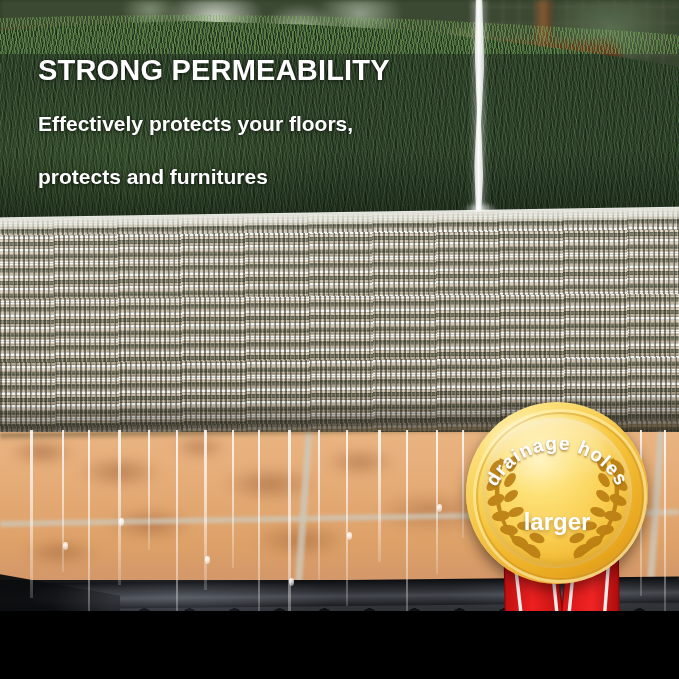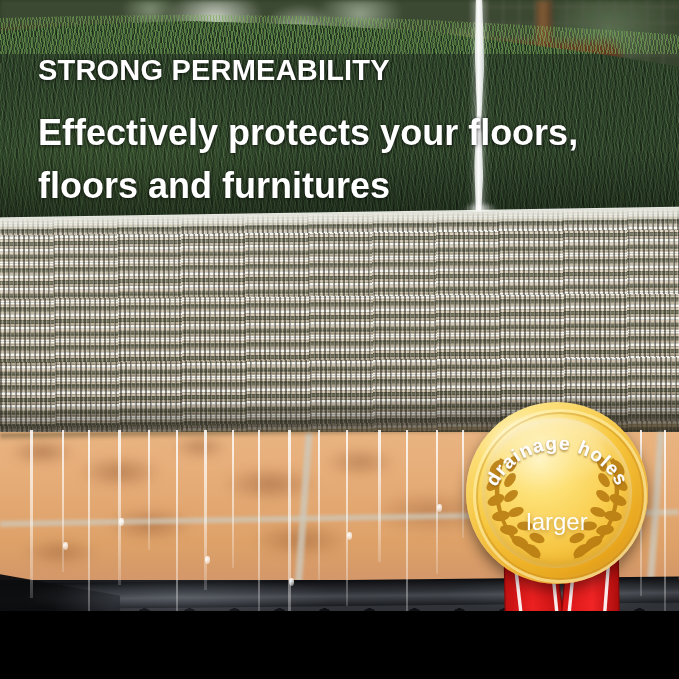--- a/index.html
+++ b/index.html
@@ -338,21 +338,21 @@
     font-size: 29px;
     font-weight: bold;
     color: #ffffff;
     letter-spacing: .2px;
     text-shadow: 0 1px 4px rgba(0,0,0,.55), 0 0 2px rgba(0,0,0,.4);
     white-space: nowrap;
   }
   .subline {
     position: absolute;
     left: 38px;
-    font-size: 36px;
+    font-size: 21px;
     font-weight: bold;
     color: #ffffff;
     letter-spacing: 0;
     text-shadow: 0 1px 4px rgba(0,0,0,.55), 0 0 2px rgba(0,0,0,.4);
     white-space: nowrap;
   }
   .subline.l1 { top: 112px; }
   .subline.l2 { top: 165px; }
 
   
@@ -419,21 +419,21 @@
     color: #ffffff;
     line-height: 1;
     text-shadow: 0 2px 4px rgba(150,95,10,.55), 0 0 10px rgba(255,255,255,.35);
   }
   .badge-larger {
     position: absolute;
     left: 0; top: 106px;
     width: 182px;
     text-align: center;
     font-size: 24px;
-    font-weight: normal;
+    font-weight: bold;
     color: #ffffff;
     text-shadow: 0 2px 4px rgba(150,95,10,.55), 0 0 8px rgba(255,255,255,.3);
   }
   .wreath { position: absolute; left: 0; top: 0; width: 182px; height: 182px; }
 </style>
 </head>
 <body>
 
 <div id="stage">
 
@@ -496,21 +496,21 @@
       <div class="droplet" style="left: 205px; top: 126px;"></div>
       <div class="droplet" style="left: 289px; top: 148px;"></div>
       <div class="droplet" style="left: 347px; top: 102px;"></div>
       <div class="droplet" style="left: 63px; top: 112px;"></div>
       <div class="droplet" style="left: 437px; top: 74px;"></div>
       <div class="droplet" style="left: 605px; top: 96px;"></div>
     </div>
 
   <div class="headline">STRONG PERMEABILITY</div>
   <div class="subline l1">Effectively protects your floors,</div>
-  <div class="subline l2">floors and furnitures</div>
+  <div class="subline l2">protects and furnitures</div>
 
   <div class="badge">
 
     <div class="ribbons">
       <svg width="146" height="130" viewBox="0 0 146 130">
         <defs>
           <linearGradient id="rib" x1="0" y1="0" x2="1" y2="0">
             <stop offset="0%" stop-color="#c01010"></stop>
             <stop offset="45%" stop-color="#ec2020"></stop>
             <stop offset="100%" stop-color="#b80d0d"></stop>

